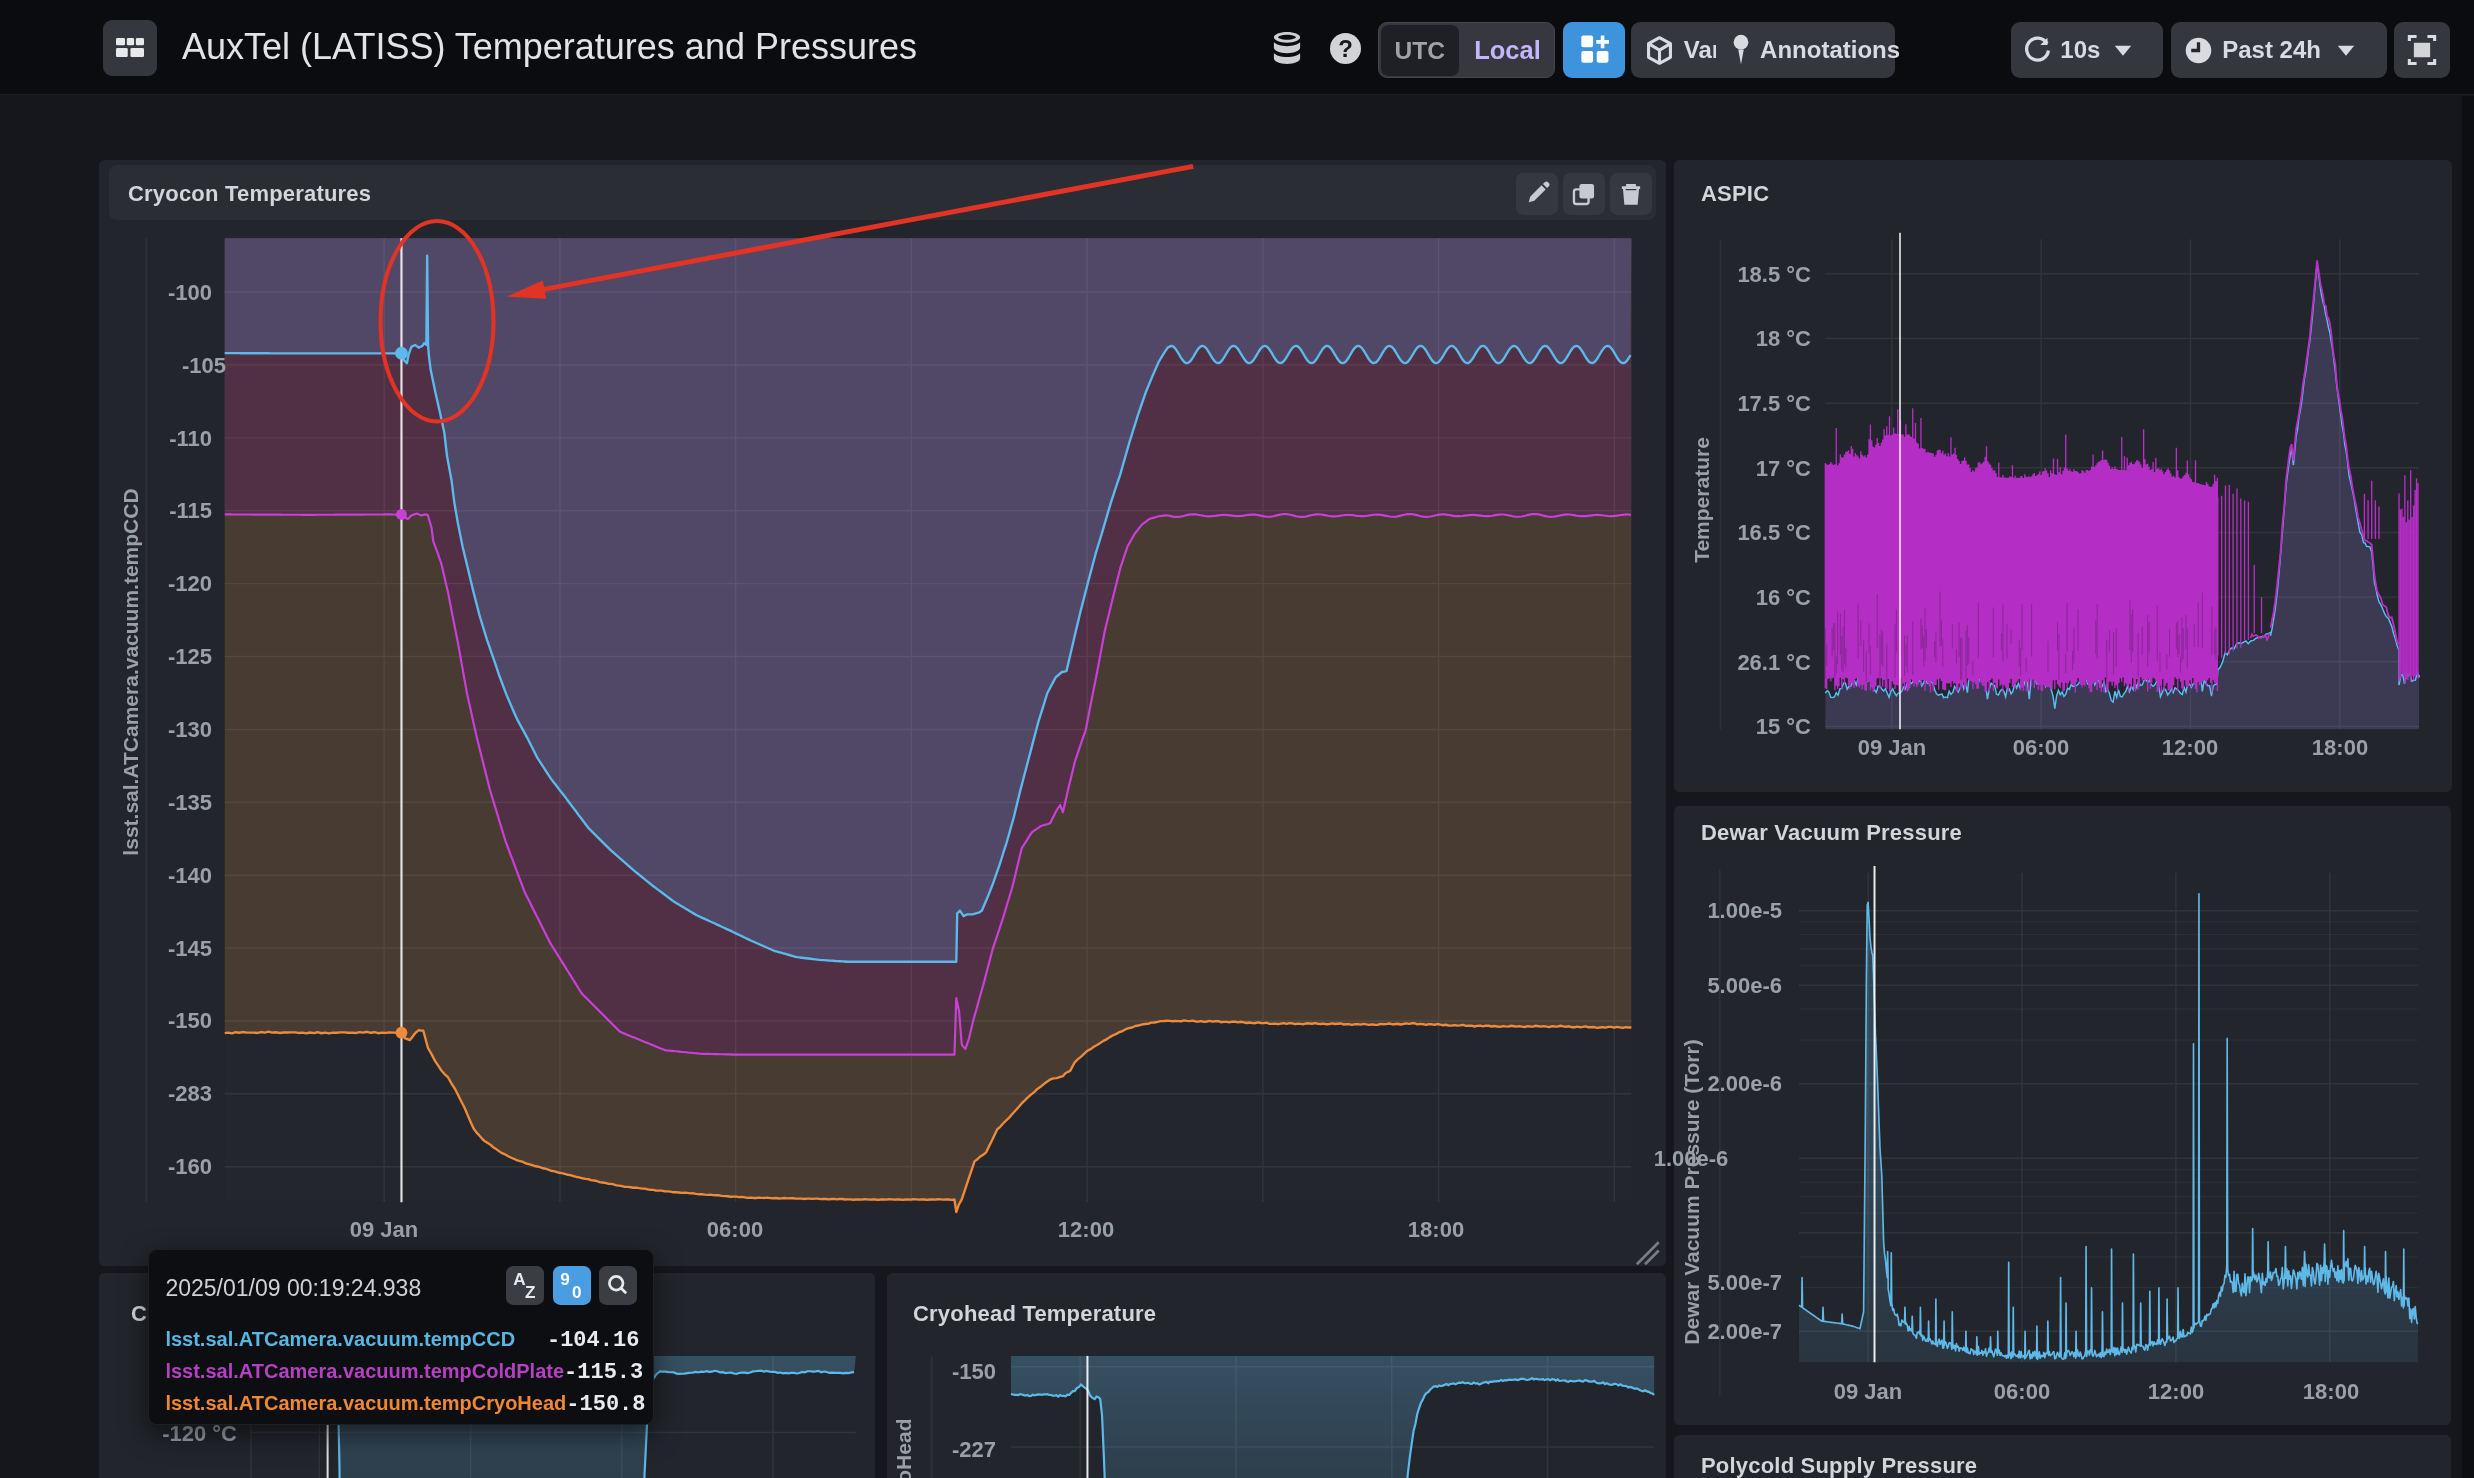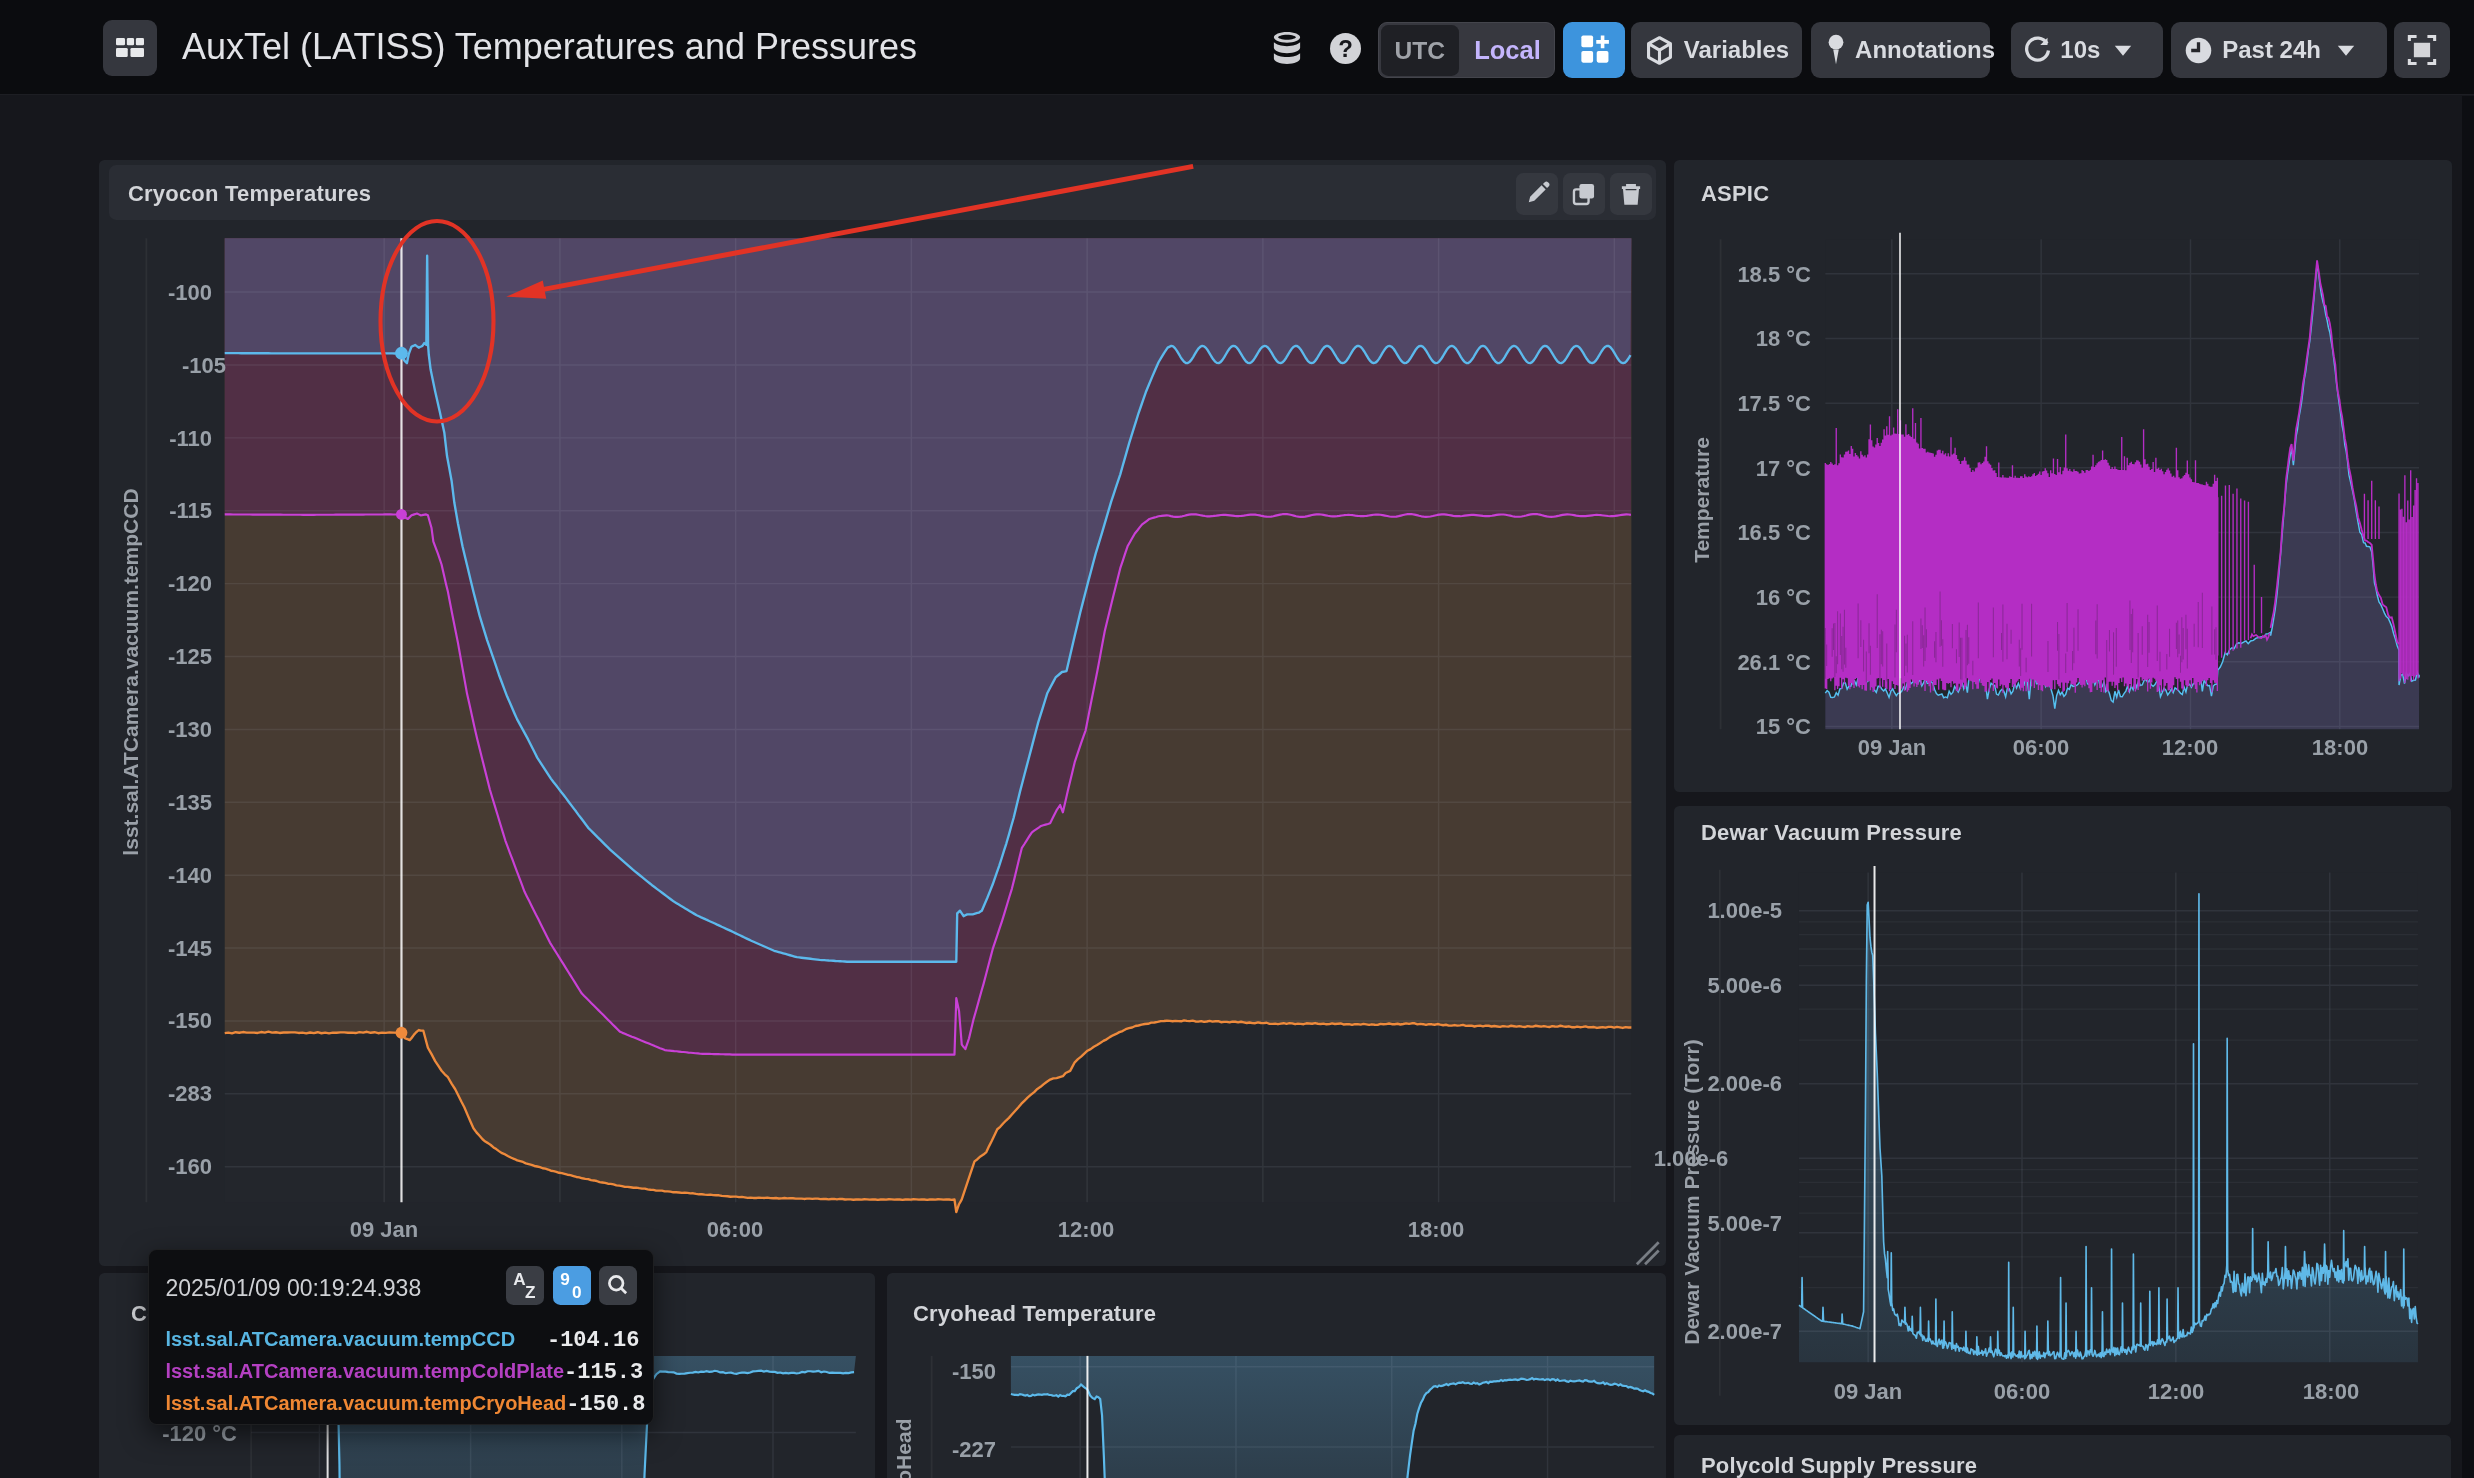--- a/index.html
+++ b/index.html
@@ -45,21 +45,21 @@
         <rect x="37" y="32" width="13" height="13" rx="2"></rect>
         <path d="M41.5 15h4v5h5v4h-5v5h-4v-5h-5v-4h5z"></path>
       </g>
     </svg></div>
 <div class="navbtn" style="left:1631px;width:171px">
 <svg width="31" height="33" viewBox="0 0 34 36" style="margin:0 9px 0 12.8px">
       <path d="M17 4 29 10.5V25.5L17 32 5 25.5V10.5Z M5 10.5 17 17.5 29 10.5 M17 17.5V32" stroke="#d9dbe0" stroke-width="3.4" fill="none" stroke-linejoin="round"></path>
     </svg>
     <span>Variables</span>
   </div>
-<div class="navbtn" style="left:1811px;width:179px">
+<div class="navbtn" style="left:1716px;width:179px">
 <svg width="24" height="35" viewBox="0 0 26 38" style="margin:0 7.3px 0 12.8px">
       <circle cx="13" cy="10" r="8" fill="#d9dbe0"></circle>
       <path d="M13 18 L16 18 13 34 10 18Z" fill="#d9dbe0"></path>
     </svg>
     <span>Annotations</span>
   </div>
 <div class="navbtn" style="left:2011px;width:152px">
 <svg width="31" height="31" viewBox="0 0 34 34" style="margin:0 7.3px 0 11px">
       <path d="M27.5 9.5A12 12 0 1 0 29 17" stroke="#d9dbe0" stroke-width="3.6" fill="none"></path>
       <path d="M28 3v8h-8z" fill="#d9dbe0"></path>
@@ -214,21 +214,21 @@
 <div class="tick" style="left:1629px;top:648px;width:182px;text-align:right">26.1 °C</div>
 <div class="tick" style="left:1629px;top:712px;width:182px;text-align:right">15 °C</div>
 <div class="tick" style="left:1801px;top:733px;width:182px;text-align:center">09 Jan</div>
 <div class="tick" style="left:1950px;top:733px;width:182px;text-align:center">06:00</div>
 <div class="tick" style="left:2099px;top:733px;width:182px;text-align:center">12:00</div>
 <div class="tick" style="left:2249px;top:733px;width:182px;text-align:center">18:00</div>
 <div class="tick" style="left:1600px;top:896px;width:182px;text-align:right">1.00e-5</div>
 <div class="tick" style="left:1600px;top:971px;width:182px;text-align:right">5.00e-6</div>
 <div class="tick" style="left:1600px;top:1069px;width:182px;text-align:right">2.00e-6</div>
 <div class="tick" style="left:1600px;top:1144px;width:182px;text-align:center">1.00e-6</div>
-<div class="tick" style="left:1600px;top:1209px;width:182px;text-align:right">5.00e-7</div>
+<div class="tick" style="left:1600px;top:1268px;width:182px;text-align:right">5.00e-7</div>
 <div class="tick" style="left:1600px;top:1317px;width:182px;text-align:right">2.00e-7</div>
 <div class="tick" style="left:1777px;top:1377px;width:182px;text-align:center">09 Jan</div>
 <div class="tick" style="left:1931px;top:1377px;width:182px;text-align:center">06:00</div>
 <div class="tick" style="left:2085px;top:1377px;width:182px;text-align:center">12:00</div>
 <div class="tick" style="left:2240px;top:1377px;width:182px;text-align:center">18:00</div>
 <div class="tick" style="left:814px;top:1357px;width:182px;text-align:right">-150</div>
 <div class="tick" style="left:814px;top:1435px;width:182px;text-align:right">-227</div>
 <div class="tick" style="left:55px;top:1419px;width:182px;text-align:right">-120 °C</div>
 <div class="rot" style="left:-279px;top:660px;width:820px">lsst.sal.ATCamera.vacuum.tempCCD</div>
 <div class="rot" style="left:1292px;top:488px;width:820px">Temperature</div>

